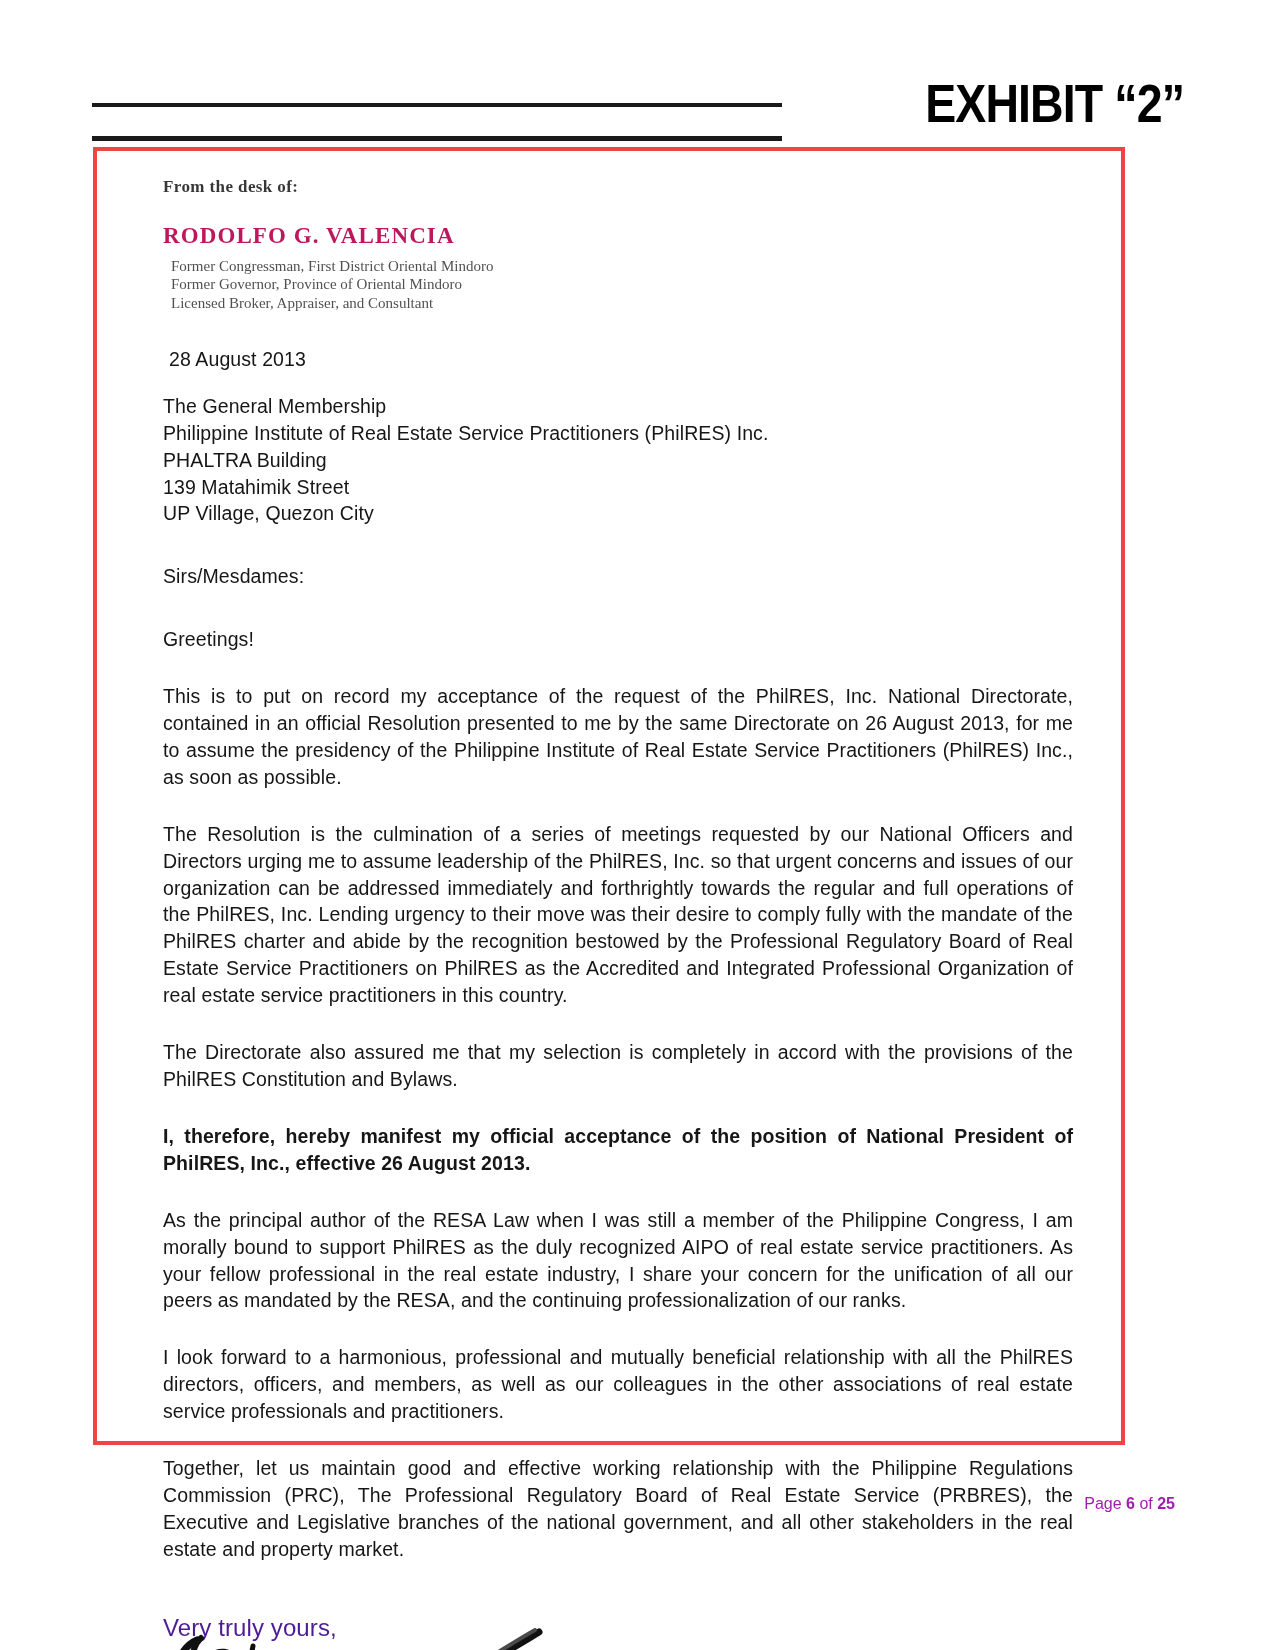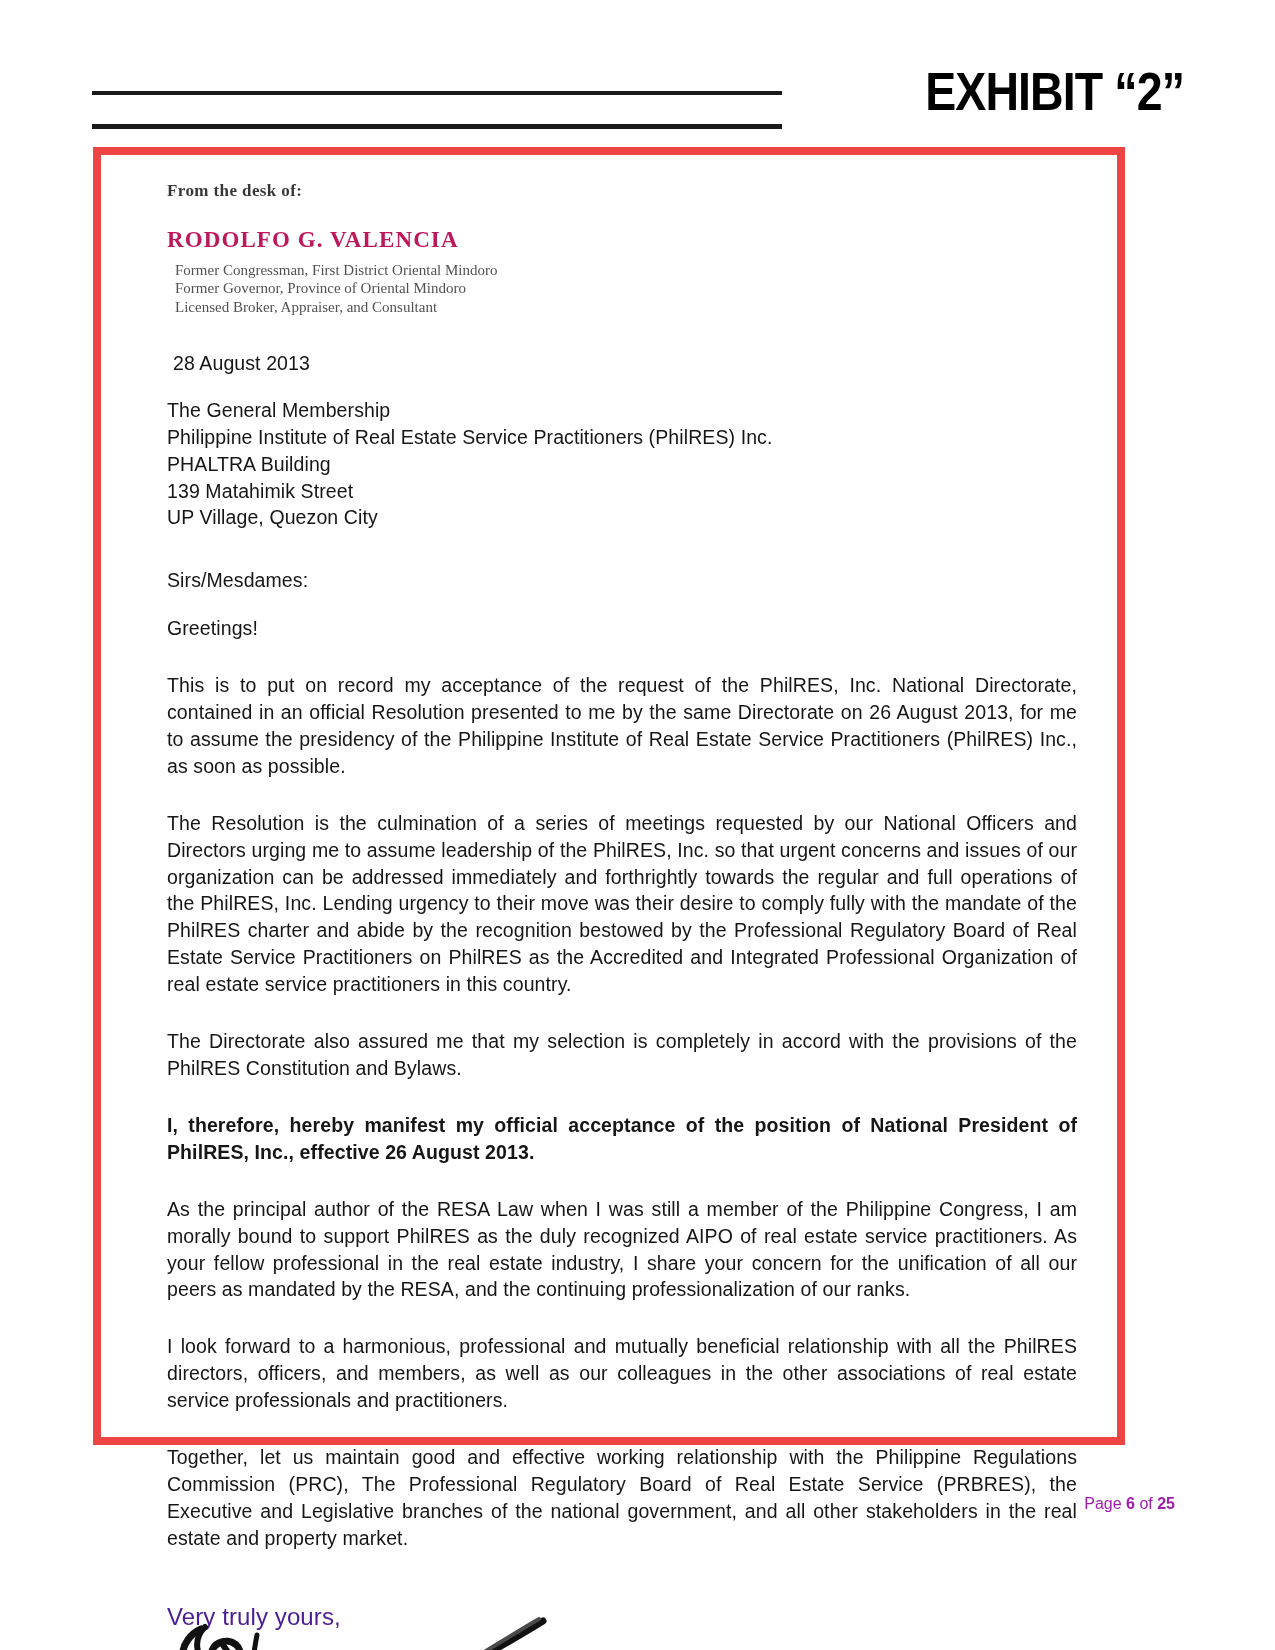--- a/index.html
+++ b/index.html
@@ -13,21 +13,21 @@
     height: 1650px;
     background: #ffffff;
     overflow: hidden;
     font-family: "Liberation Sans", sans-serif;
   }
 
   
   .exhibit-header {
     position: absolute;
     left: 92px;
-    top: 74px;
+    top: 86px;
     width: 1092px;
     height: 62px;
     text-align: right;
   }
   .rule {
     position: absolute;
     left: 0;
     width: 690px;
     background: #1a1a1a;
   }
@@ -48,21 +48,21 @@
     line-height: 1;
   }
 
   
   .letter-frame {
     position: absolute;
     left: 93px;
     top: 147px;
     width: 1032px;
     height: 1298px;
-    border: 8px solid #ef4444;
+    border: 4px solid #ef4444;
     background: #ffffff;
     box-sizing: border-box;
   }
   .letter-inner {
     position: absolute;
     left: 66px;
     top: 26px;
     width: 910px;
   }
 
@@ -110,21 +110,21 @@
   }
   .date-line {
     margin: 34px 0 16px 6px;
     font-weight: normal;
   }
   .recipient {
     margin: 20px 0 0 0;
   }
   .recipient div { white-space: nowrap; }
   .salutation { margin: 36px 0 0 0; }
-  .greeting   { margin: 21px 0 0 0; }
+  .greeting   { margin: 36px 0 0 0; }
 
   p.para {
     margin: 30px 0 0 0;
     text-align: justify;
     text-justify: inter-word;
   }
   p.para.bold {
     font-weight: bold;
   }
 

